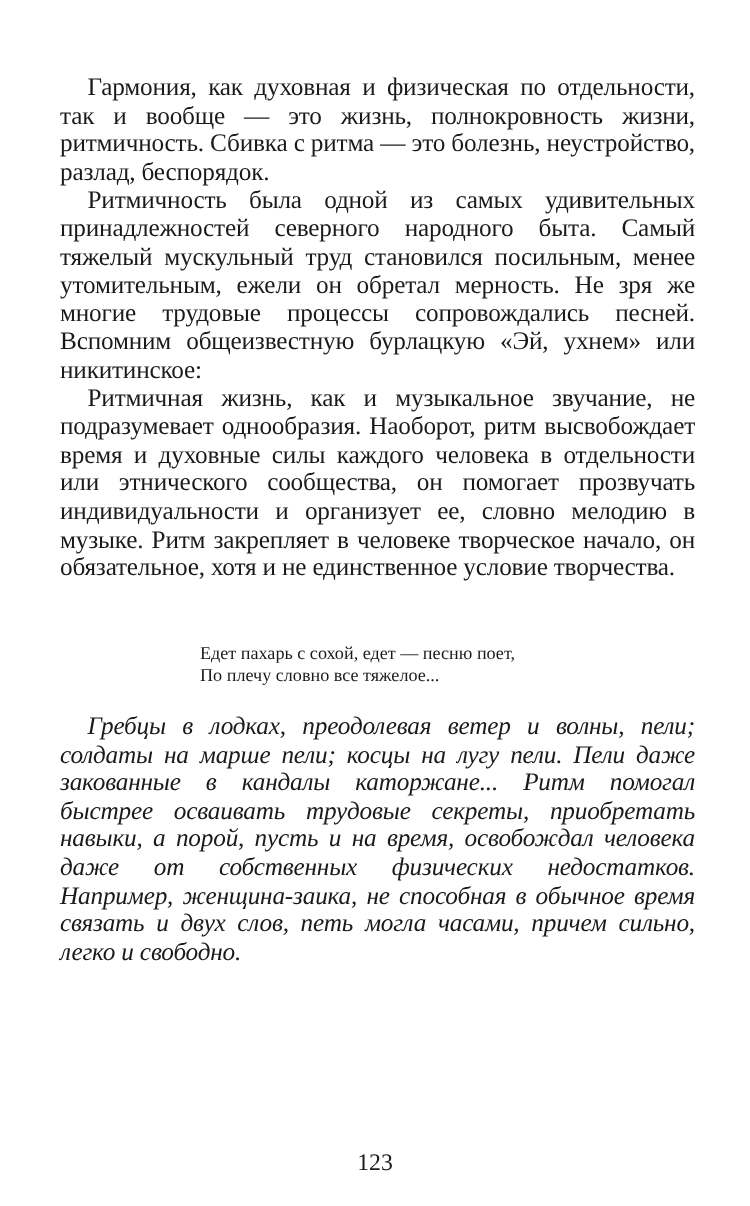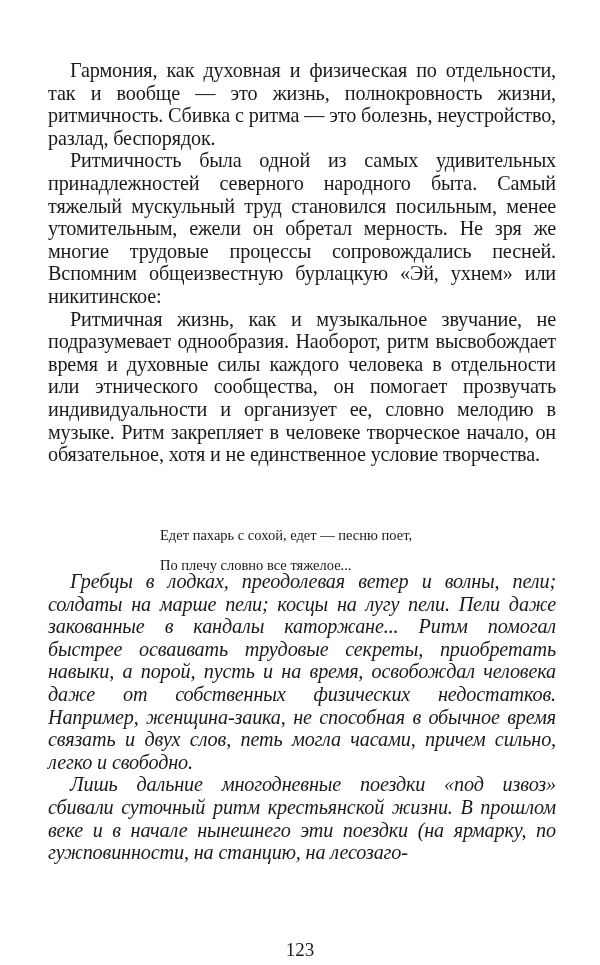--- a/index.html
+++ b/index.html
@@ -2,36 +2,35 @@
 <html><head>
 <meta charset="utf-8">
 <style>
   html, body { margin: 0; padding: 0; background: #ffffff; }
   body { width: 600px; height: 965px; position: relative; overflow: hidden;
          font-family: "Liberation Serif", "DejaVu Serif", serif; color: #1a1a1a; }
   .page { position: absolute; left: 48px; top: 35px; width: 508px; margin-top: 24px; }
   .para { font-size: 20.2px; line-height: 22.6px; text-align: justify; margin: 0;
           text-indent: 22px; letter-spacing: -0.15px; }
   .verse { position: absolute; left: 160px; top: 514px; font-size: 14.5px; line-height: 18px; }
-  .verse div { white-space: nowrap; margin-top: 12px; }
+  .verse div { white-space: nowrap; }
   .page2 { position: absolute; left: 48px; top: 570px; width: 508px; font-style: italic; }
-  .pagenum { position: absolute; left: 0; width: 600px; top: 920px; text-align: center; font-size: 19px; margin-top: 19px; }
+  .pagenum { position: absolute; left: 0; width: 600px; top: 920px; text-align: center; font-size: 19px; }
 </style>
 </head>
 <body>
 
 <div class="page">
   <p class="para">Гармония, как духовная и физическая по отдельности, так и вообще — это жизнь, полнокровность жизни, ритмичность. Сбивка с ритма — это болезнь, неустройство, разлад, беспорядок.</p>
   <p class="para">Ритмичность была одной из самых удивительных принадлежностей северного народного быта. Самый тяжелый мускульный труд становился посильным, менее утомительным, ежели он обретал мерность. Не зря же многие трудовые процессы сопровождались песней. Вспомним общеизвестную бурлацкую «Эй, ухнем» или никитинское:</p>
   <p class="para">Ритмичная жизнь, как и музыкальное звучание, не подразумевает однообразия. Наоборот, ритм высвобождает время и духовные силы каждого человека в отдельности или этнического сообщества, он помогает прозвучать индивидуальности и организует ее, словно мелодию в музыке. Ритм закрепляет в человеке творческое начало, он обязательное, хотя и не единственное условие творчества.</p>
 </div>
 
 <div class="verse">
   <div>Едет пахарь с сохой, едет — песню поет,</div>
   <div>По плечу словно все тяжелое...</div>
 </div>
 
 <div class="page2">
   <p class="para">Гребцы в лодках, преодолевая ветер и волны, пели; солдаты на марше пели; косцы на лугу пели. Пели даже закованные в кандалы каторжане... Ритм помогал быстрее осваивать трудовые секреты, приобретать навыки, а порой, пусть и на время, освобождал человека даже от собственных физических недостатков. Например, женщина-заика, не способная в обычное время связать и двух слов, петь могла часами, причем сильно, легко и свободно.</p>
-  <p class="para">Лишь дальние многодневные поездки «под извоз» сбивали суточный ритм крестьянской жизни. В прошлом веке и в начале нынешнего эти поездки (на ярмарку, по гужповинности, на станцию, на лесозаго-</p>
 </div>
 
 <div class="pagenum">123</div>
 
 </body></html>

